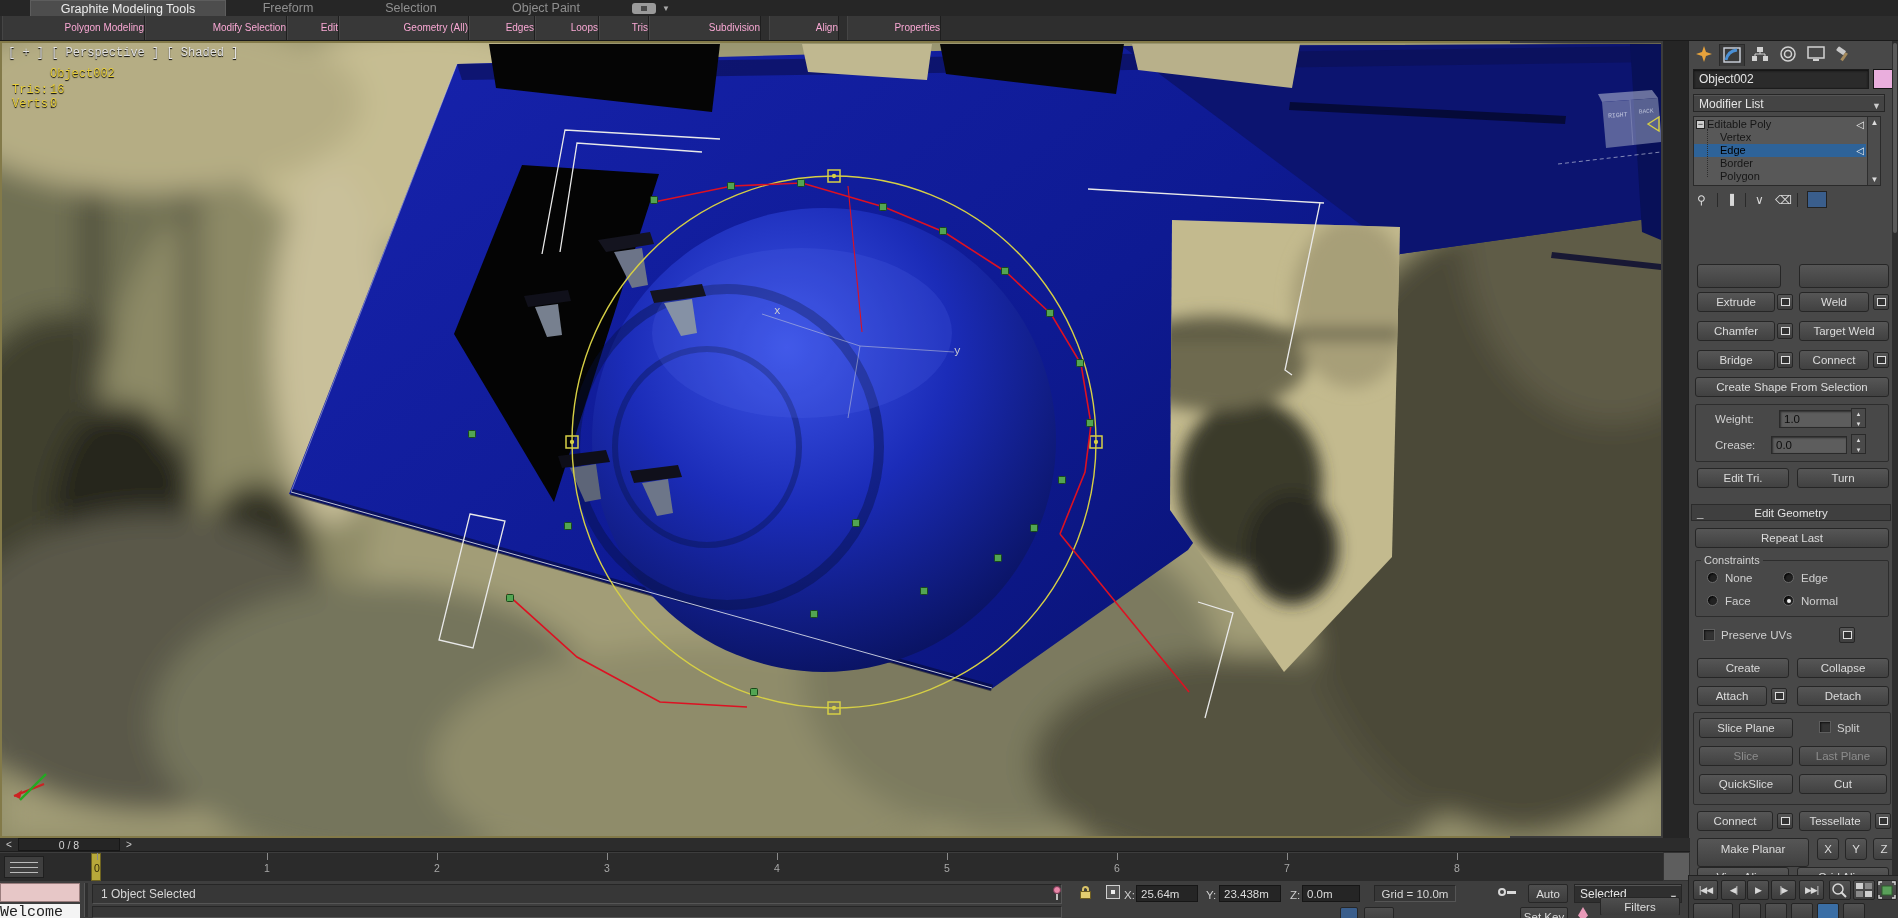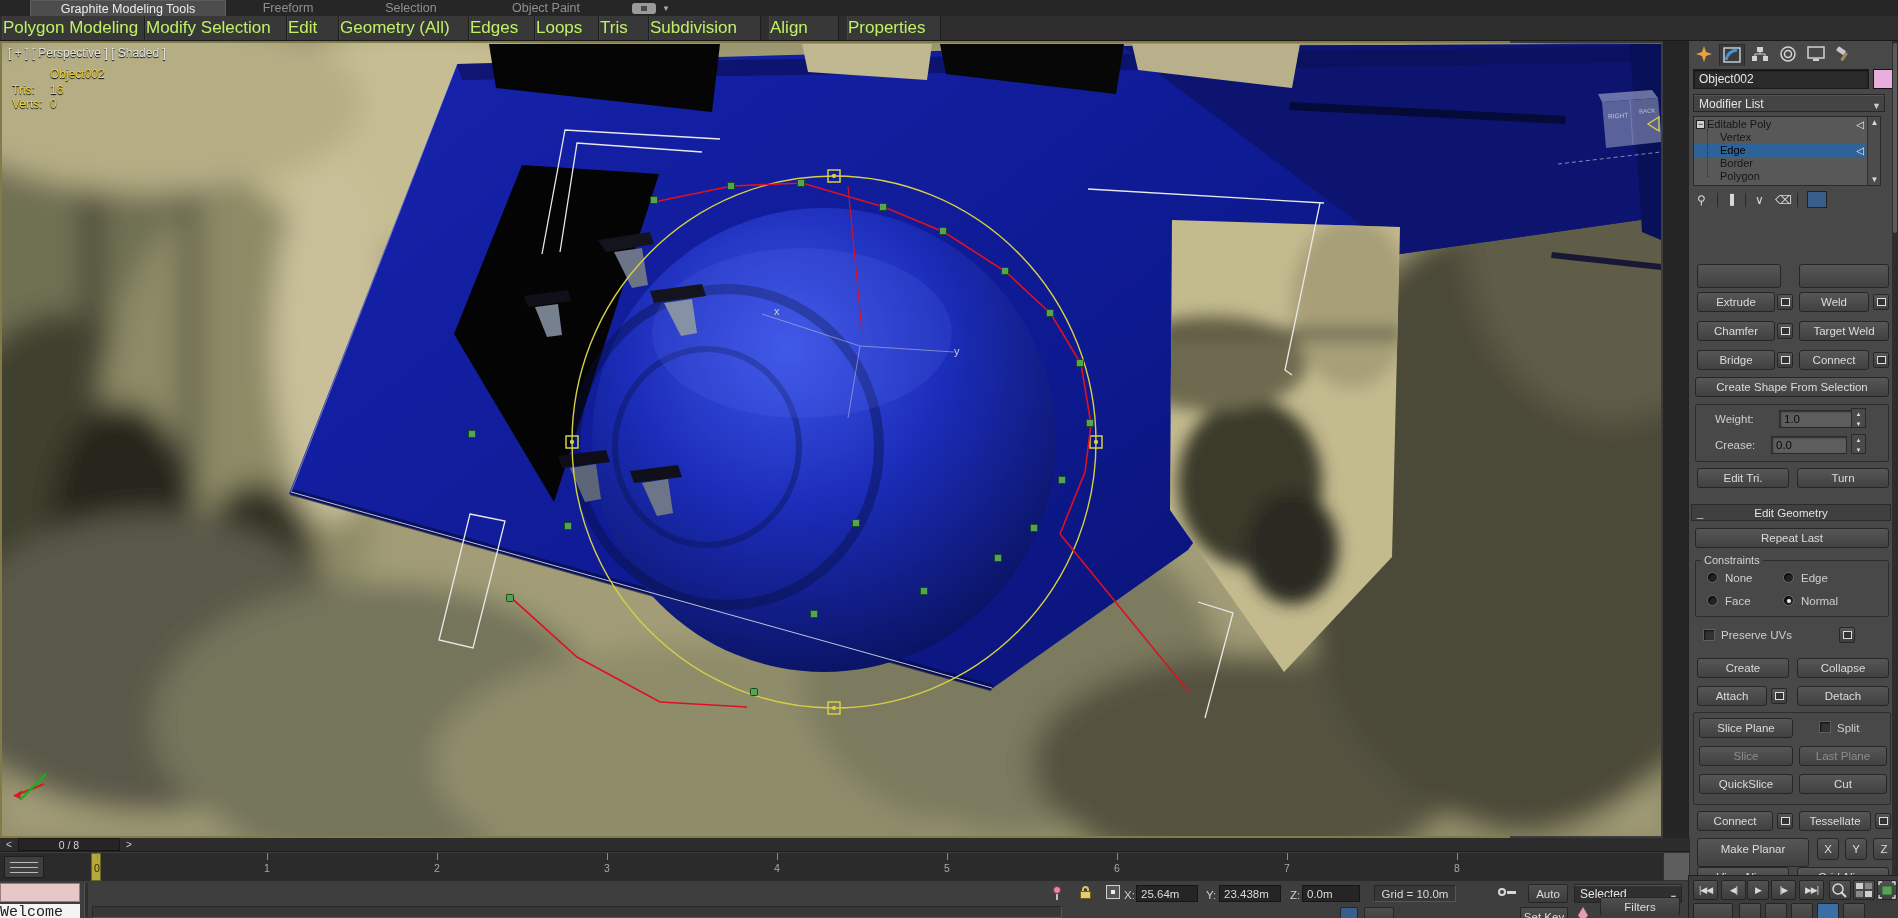--- a/index.html
+++ b/index.html
@@ -9,27 +9,27 @@
     background:#3c3c3c; font-family:"Liberation Sans", sans-serif; color:#ddd;
     -webkit-user-select:none; user-select:none;
   }
   .abs { position:absolute; }
 
   
   #ribbon-r1 { left:0; top:0; width:1898px; height:16px; background:#262626; }
   .rtab { position:absolute; top:0; height:16px; line-height:16px; font-size:12.5px; color:#8f8f8f; text-align:center; cursor:default; }
   .rtab.active { background:#4d4d4d; color:#ececec; border:1px solid #5d5d5d; border-bottom:none; }
   #ribbon-r2 { left:0; top:16px; width:1898px; height:25px; background:#2e2e2e; border-bottom:1px solid #1a1a1a; }
-  .rsec { position:absolute; top:0; height:24px; line-height:24px; font-size:17px; color:#bef264; background:#383838; border-right:1px solid #1e1e1e; border-left:1px solid #454545; text-align:left; }
+  .rsec { position:absolute; top:0; height:24px; line-height:24px; font-size:10px; color:#f9a8d4; background:#383838; border-right:1px solid #1e1e1e; border-left:1px solid #454545; text-align:right; }
   .ribbon-mini-icon { position:absolute; top:3px; width:24px; height:11px; background:#9a9a9a; border-radius:3px; }
   .ribbon-mini-icon:after { content:""; position:absolute; left:9px; top:3px; width:6px; height:5px; background:#4a4a4a; }
   .caret { font-size:8px; color:#aaa; }
 
   
-  #viewport { left:0; top:41px; width:1510px; height:797px; border:2px solid #837a49; background:#000; }
+  #viewport { left:0; top:41px; width:1510px; height:797px; border:2px solid #837a49; background:#000;font-family:Liberation Mono, monospace; }
   #vp-label { left:6px; top:3px; font-size:12px; color:#e3e3e3; text-shadow:0 1px 1px #000; }
   .vp-stat { font-size:12px; color:#e8cf3c; text-shadow:0 1px 1px #000; }
   #vp-objname { left:48px; top:24px; }
   .statlab { position:absolute; left:10px; }
   .statval { position:absolute; left:48px; }
 
   
   #cpanel { left:1688px; top:41px; width:210px; height:834px; background:#484848; border-left:1px solid #222; }
   .ptab { position:absolute; top:3px; width:26px; height:22px; text-align:center; padding-top:2px; }
   .ptab.sel { background:#3a3a3a; border:1px solid #2a2a2a; border-bottom:none; }
@@ -503,20 +503,21 @@
         <i style="top:10px;"></i>
         <i style="top:15px;"></i>
     </div>
   </div>
   <div id="ruler-endcap" class="abs"></div>
 
   <div id="statusbar" class="abs">
     <div id="macro-pane" class="abs"></div>
     <div id="listener-pane" class="abs"><span>Welcome to</span></div>
     <div id="splitter" class="abs"></div>
+    <div id="statusline" class="abs sunken">1 Object Selected</div>
     <div id="promptline" class="abs sunken"></div>
 
     <div id="pin-icon" class="abs">
         <span class="head"></span>
         <span class="stem"></span>
       </div>
     <div id="lock-icon" class="abs">
         <span class="shk"></span>
         <span class="bod"></span>
       </div>

